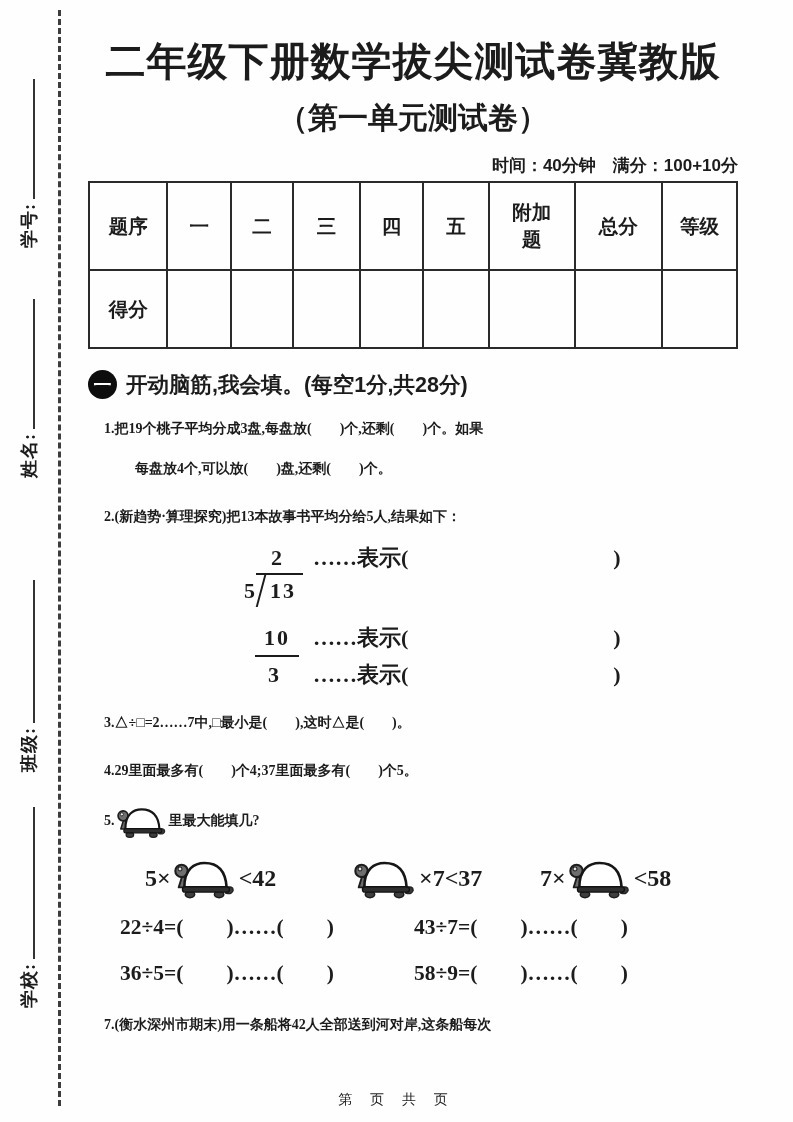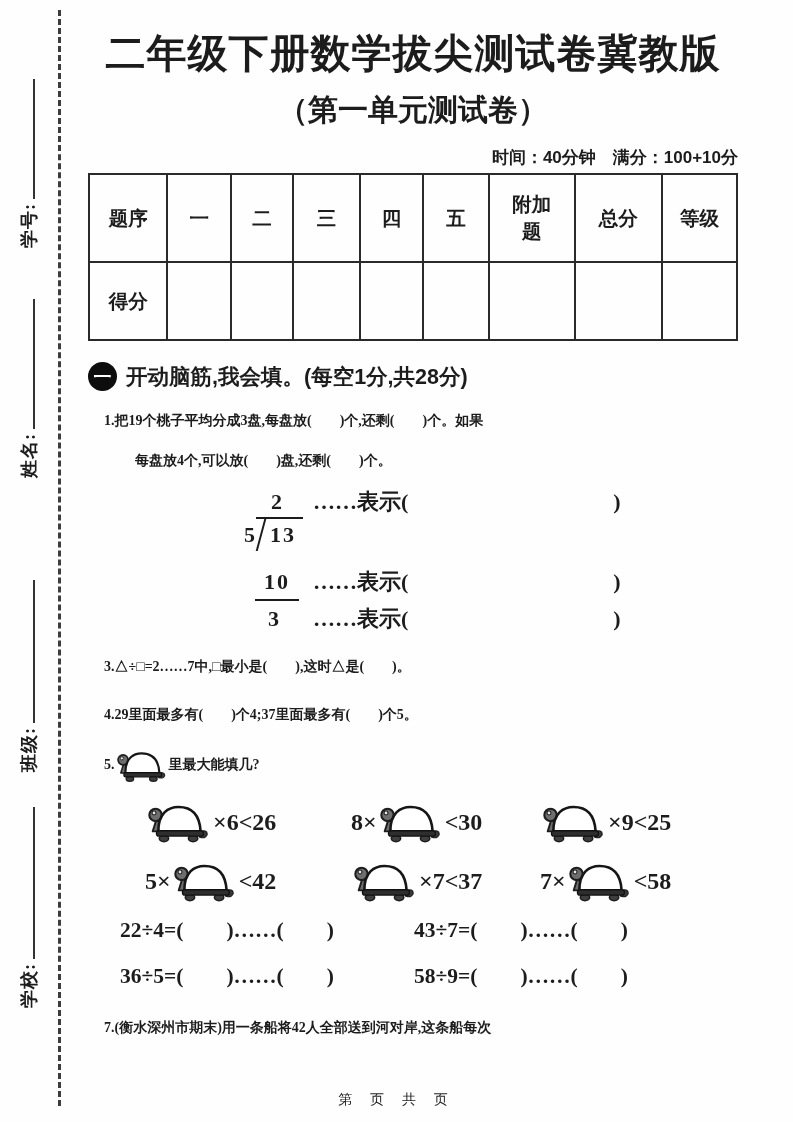--- a/index.html
+++ b/index.html
@@ -14,21 +14,21 @@
     border-left:3px dashed #3d3d3d;
   }
   .seal-item {
     position:absolute; left:14px; white-space:nowrap;
     transform:rotate(-90deg); transform-origin:0 0;
     font-size:18px; font-weight:700; letter-spacing:1px;
     display:flex; align-items:baseline;
   }
   .seal-blank { display:inline-block; border-bottom:2.2px solid #333; height:1.05em; margin-left:4px; }
   
-  .content { position:absolute; left:88px; top:4px; width:650px; }
+  .content { position:absolute; left:88px; top:12px; width:650px; }
   .title {
     margin:25px 0 0; text-align:center;
     font-family:"Liberation Sans", sans-serif; font-weight:800;
     font-size:40px; letter-spacing:1px; line-height:1.2;
   }
   .subtitle {
     text-align:center; font-family:"Liberation Sans", sans-serif;
     font-weight:700; font-size:30px; margin-top:13px;
   }
   .meta {
@@ -180,20 +180,21 @@
       </table>
 
     <div class="section-head">
       <span class="badge">一</span>
       <span>开动脑筋,我会填。(每空1分,共28分)</span>
     </div>
 
     <p class="q">1.把19个桃子平均分成3盘,每盘放(　　)个,还剩(　　)个。如果</p>
     <p class="q cont">每盘放4个,可以放(　　)盘,还剩(　　)个。</p>
 
+    <p class="q mt8">2.(新趋势·算理探究)把13本故事书平均分给5人,结果如下：</p>
 
     <div class="division">
       <div class="div-row dr1">
         <span class="math-col">
             <span class="ld-q">2</span>
           </span>
         <span class="expl">……表示(</span>
         <span class="ans-gap"></span>
         <span>)</span>
       </div>
@@ -225,43 +226,20 @@
     <p class="q mt8">4.29里面最多有(　　)个4;37里面最多有(　　)个5。</p>
 
     <div class="q mt10 q5wrap" style="text-indent:0; padding-left:16px;">
       <span>5.</span>
       <svg class="turtle small">
           <use href="#turtle"></use>
         </svg>
       <span>里最大能填几?</span>
     </div>
 
-    <div class="turtle-row">
-      <div class="turtle-item">
-        <span></span>
-        <svg class="turtle">
-            <use href="#turtle"></use>
-          </svg>
-        <span>×6&lt;26</span>
-      </div>
-      <div class="turtle-item">
-        <span>8×</span>
-        <svg class="turtle">
-            <use href="#turtle"></use>
-          </svg>
-        <span>&lt;30</span>
-      </div>
-      <div class="turtle-item">
-        <span></span>
-        <svg class="turtle">
-            <use href="#turtle"></use>
-          </svg>
-        <span>×9&lt;25</span>
-      </div>
-    </div>
 
     <div class="turtle-row">
       <div class="turtle-item">
         <span>5×</span>
         <svg class="turtle">
             <use href="#turtle"></use>
           </svg>
         <span>&lt;42</span>
       </div>
       <div class="turtle-item">

